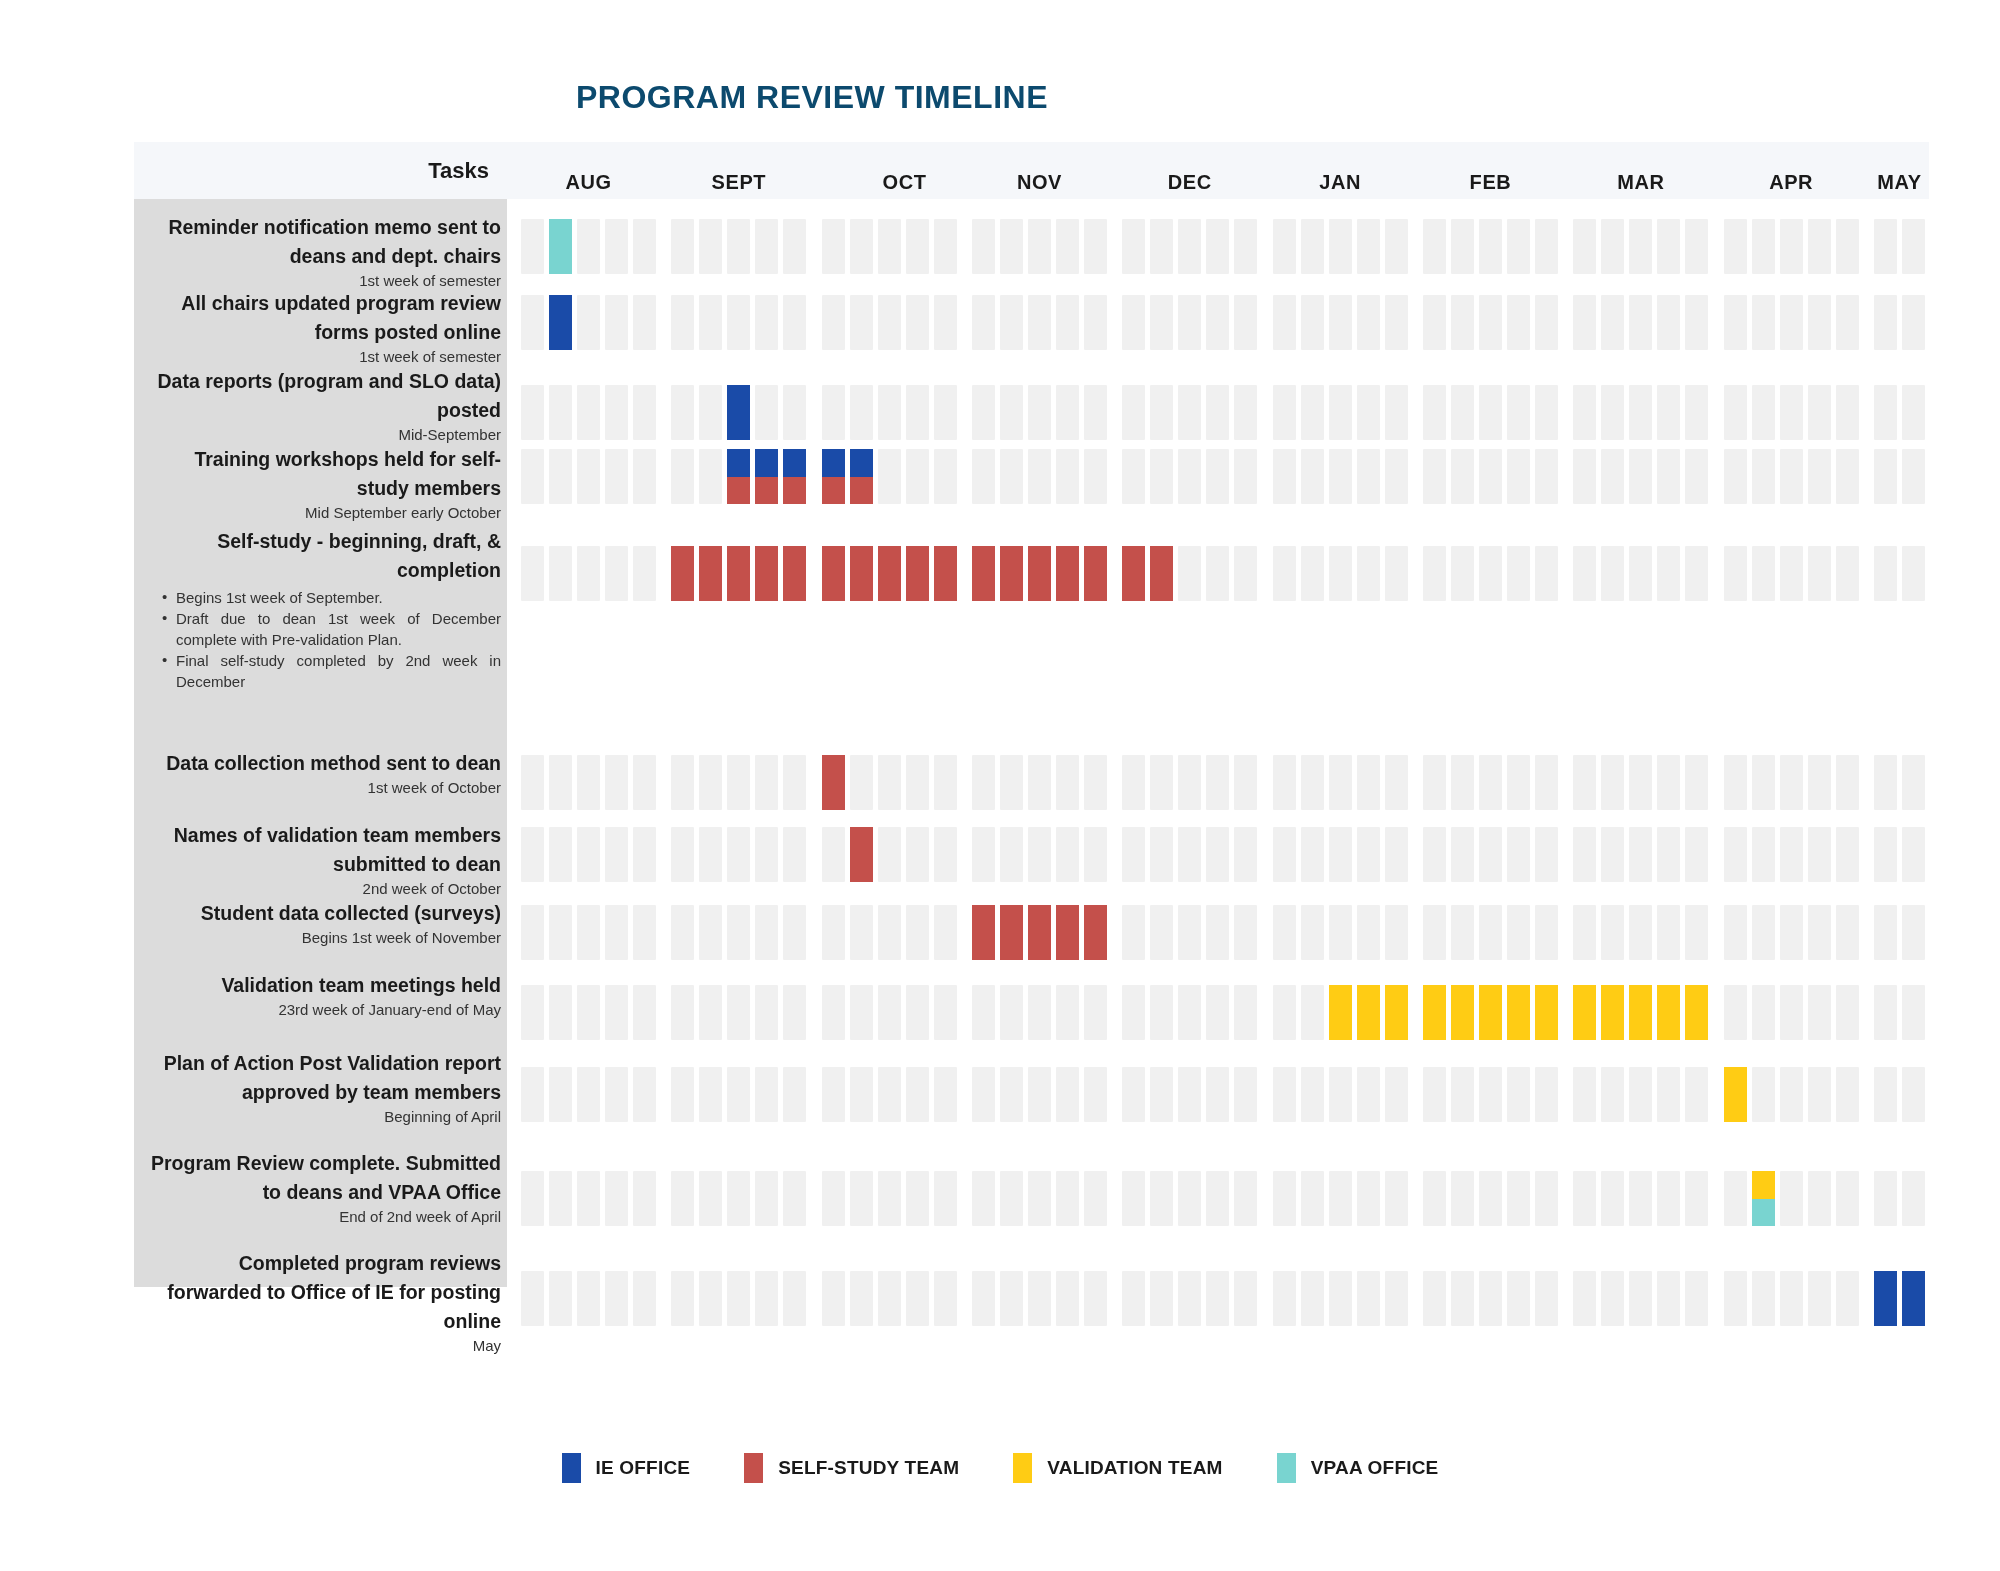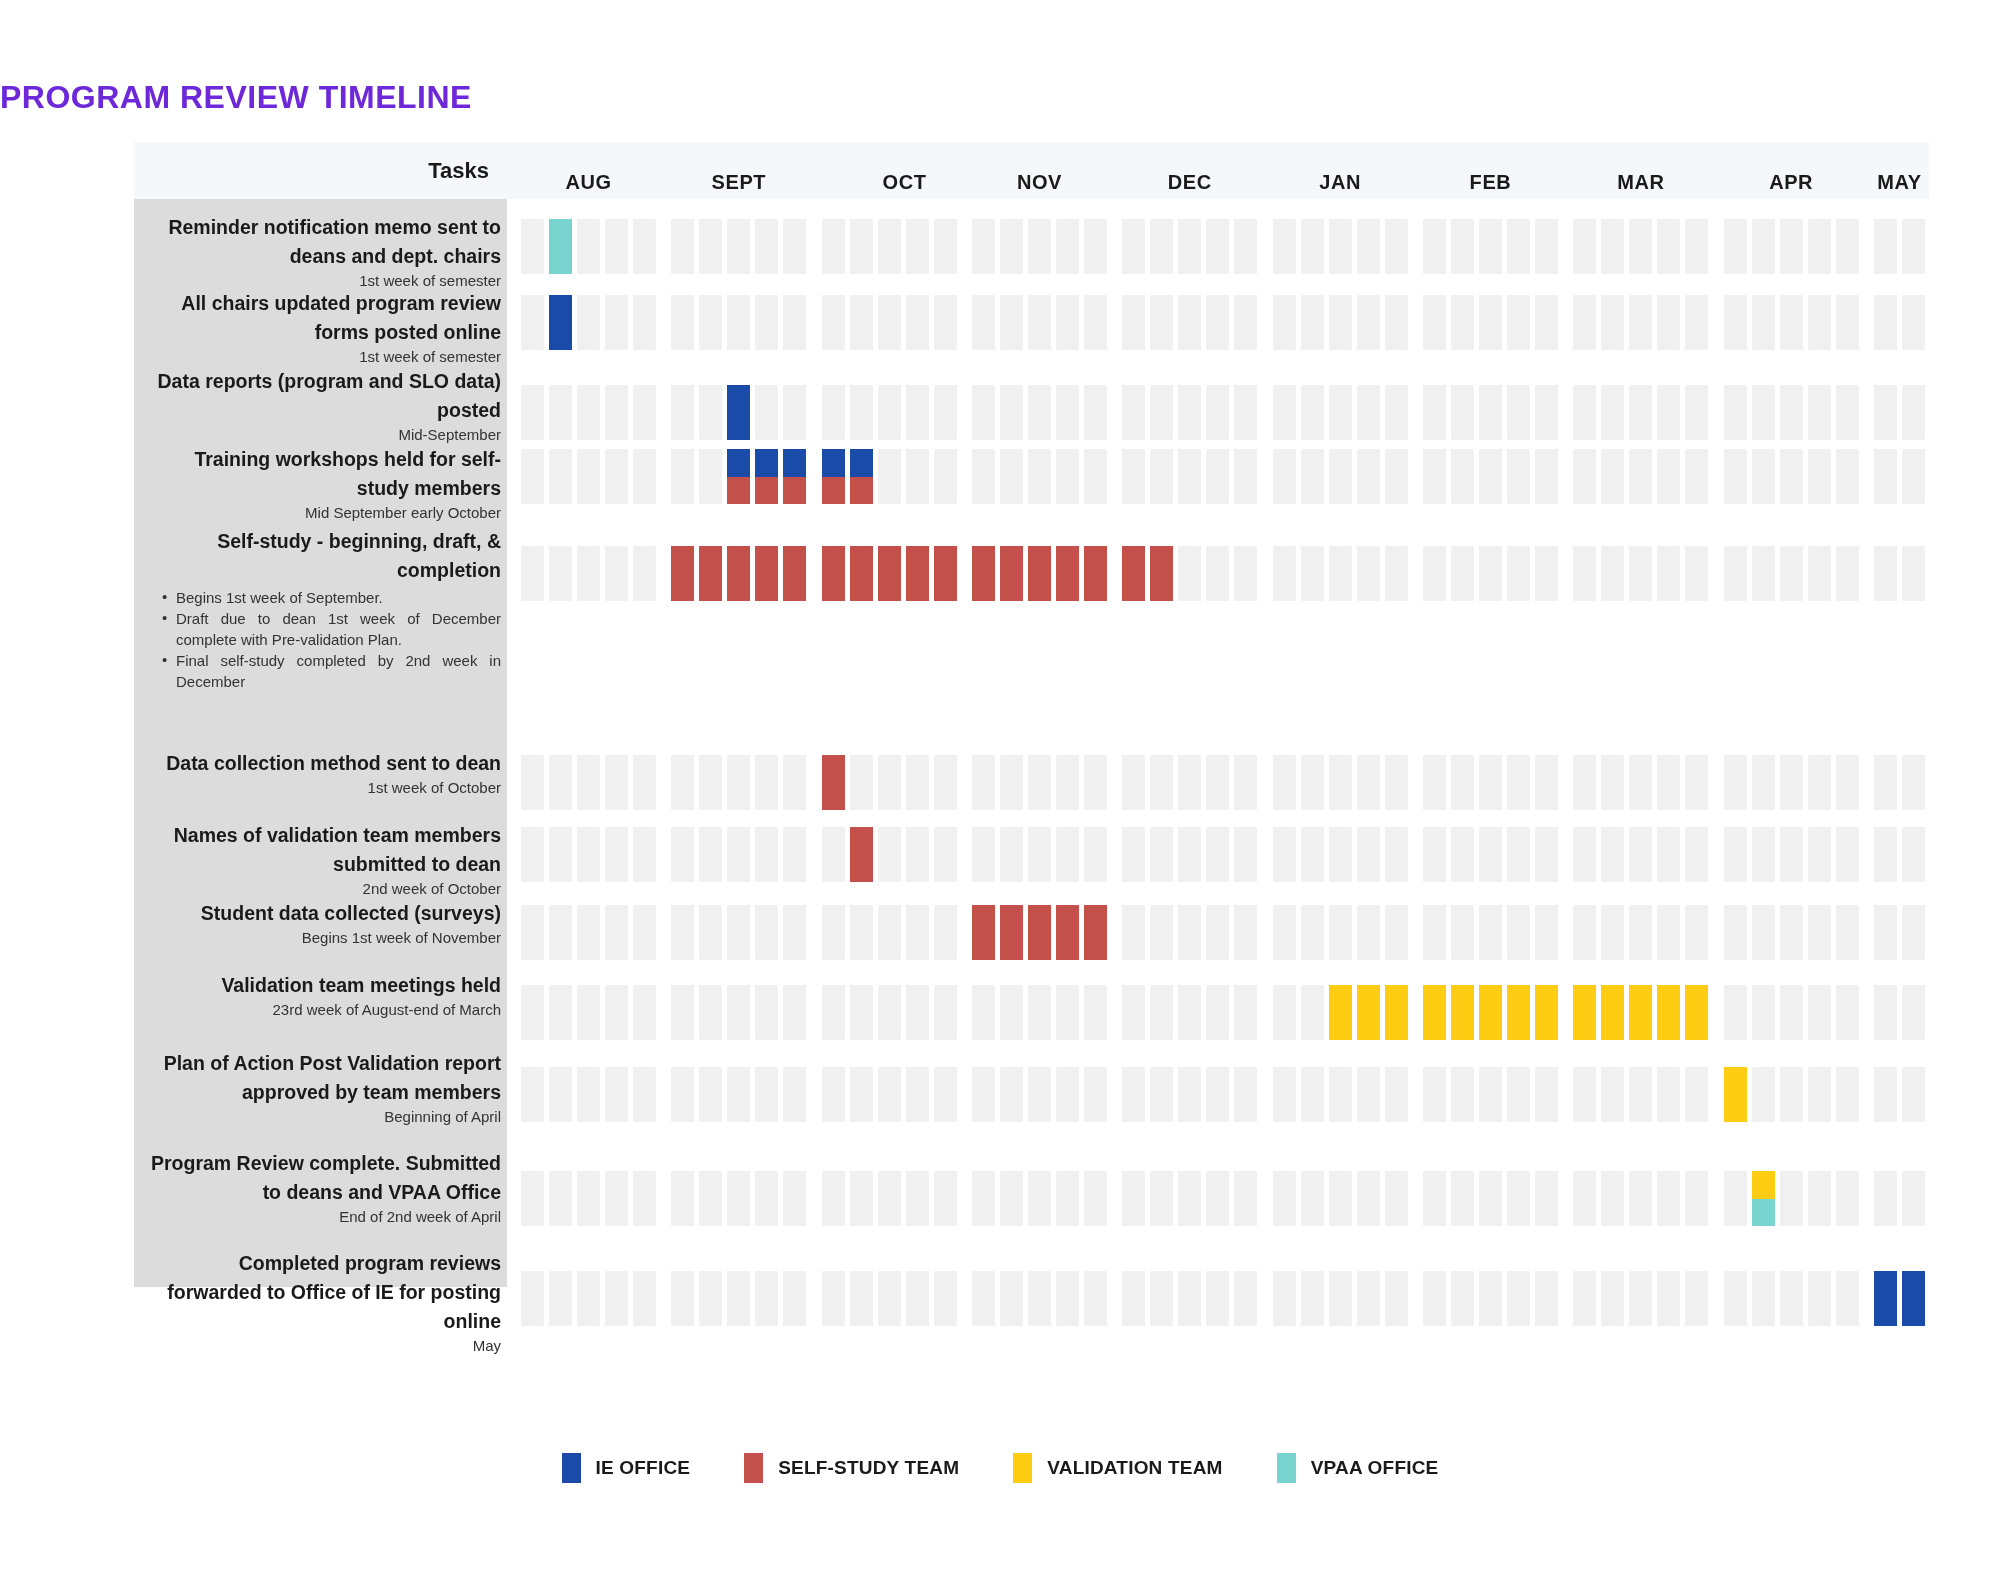--- a/index.html
+++ b/index.html
@@ -15,24 +15,25 @@
     background: #ffffff;
     overflow: hidden;
   }
 
   
   .title {
     position: absolute;
     top: 79px;
     left: 0;
     width: 1624px;
+    text-align: center;
     font-size: 32px;
     font-weight: bold;
     letter-spacing: 0.5px;
-    color: #6d28d9;
+    color: #0c4a6e;
   }
 
   
   .chart {
     position: absolute;
     left: 134px;
     top: 142px;
     width: 1795px;
   }
 
@@ -221,21 +222,21 @@
           <div class="task" style="position: absolute; left: 0px; top: 616px; width: 373px;">
             <div class="task-title">Names of validation team members submitted to dean</div>
             <div class="task-sub">2nd week of October</div>
           </div>
           <div class="task" style="position: absolute; left: 0px; top: 694px; width: 373px;">
             <div class="task-title">Student data collected (surveys)</div>
             <div class="task-sub">Begins 1st week of November</div>
           </div>
           <div class="task" style="position: absolute; left: 0px; top: 766px; width: 373px;">
             <div class="task-title">Validation team meetings held</div>
-            <div class="task-sub">23rd week of August-end of March</div>
+            <div class="task-sub">23rd week of January-end of May</div>
           </div>
           <div class="task" style="position: absolute; left: 0px; top: 844px; width: 373px;">
             <div class="task-title">Plan of Action Post Validation report approved by team members</div>
             <div class="task-sub">Beginning of April</div>
           </div>
           <div class="task" style="position: absolute; left: 0px; top: 944px; width: 373px;">
             <div class="task-title">Program Review complete. Submitted to deans and VPAA Office</div>
             <div class="task-sub">End of 2nd week of April</div>
           </div>
           <div class="task" style="position: absolute; left: 0px; top: 1044px; width: 373px;">

